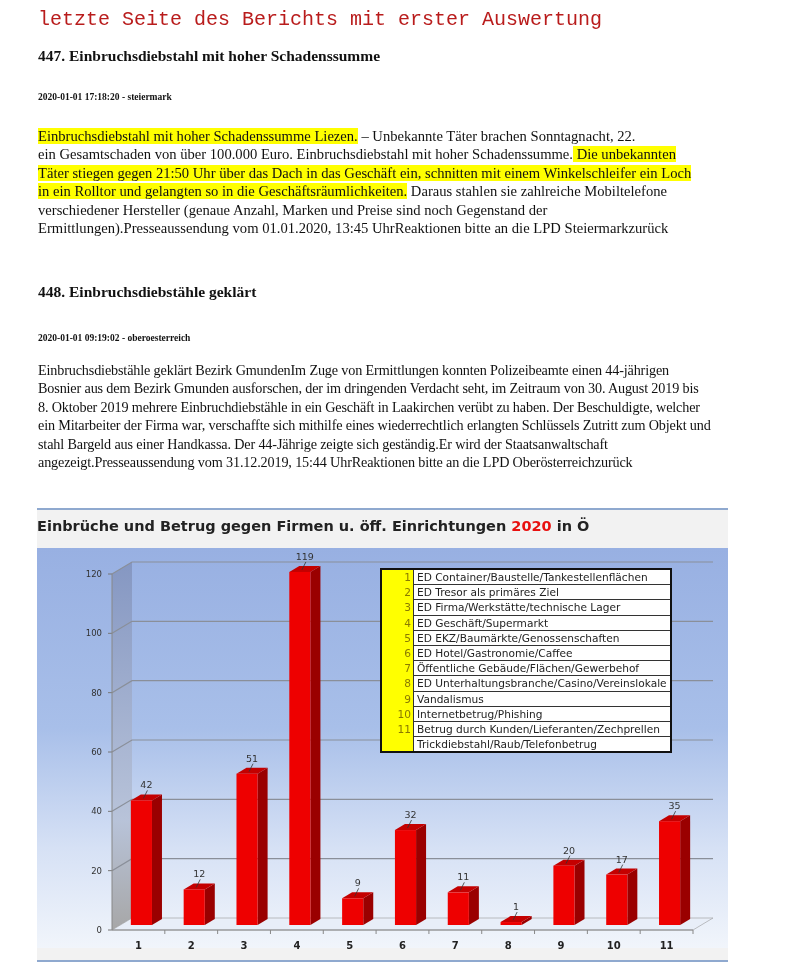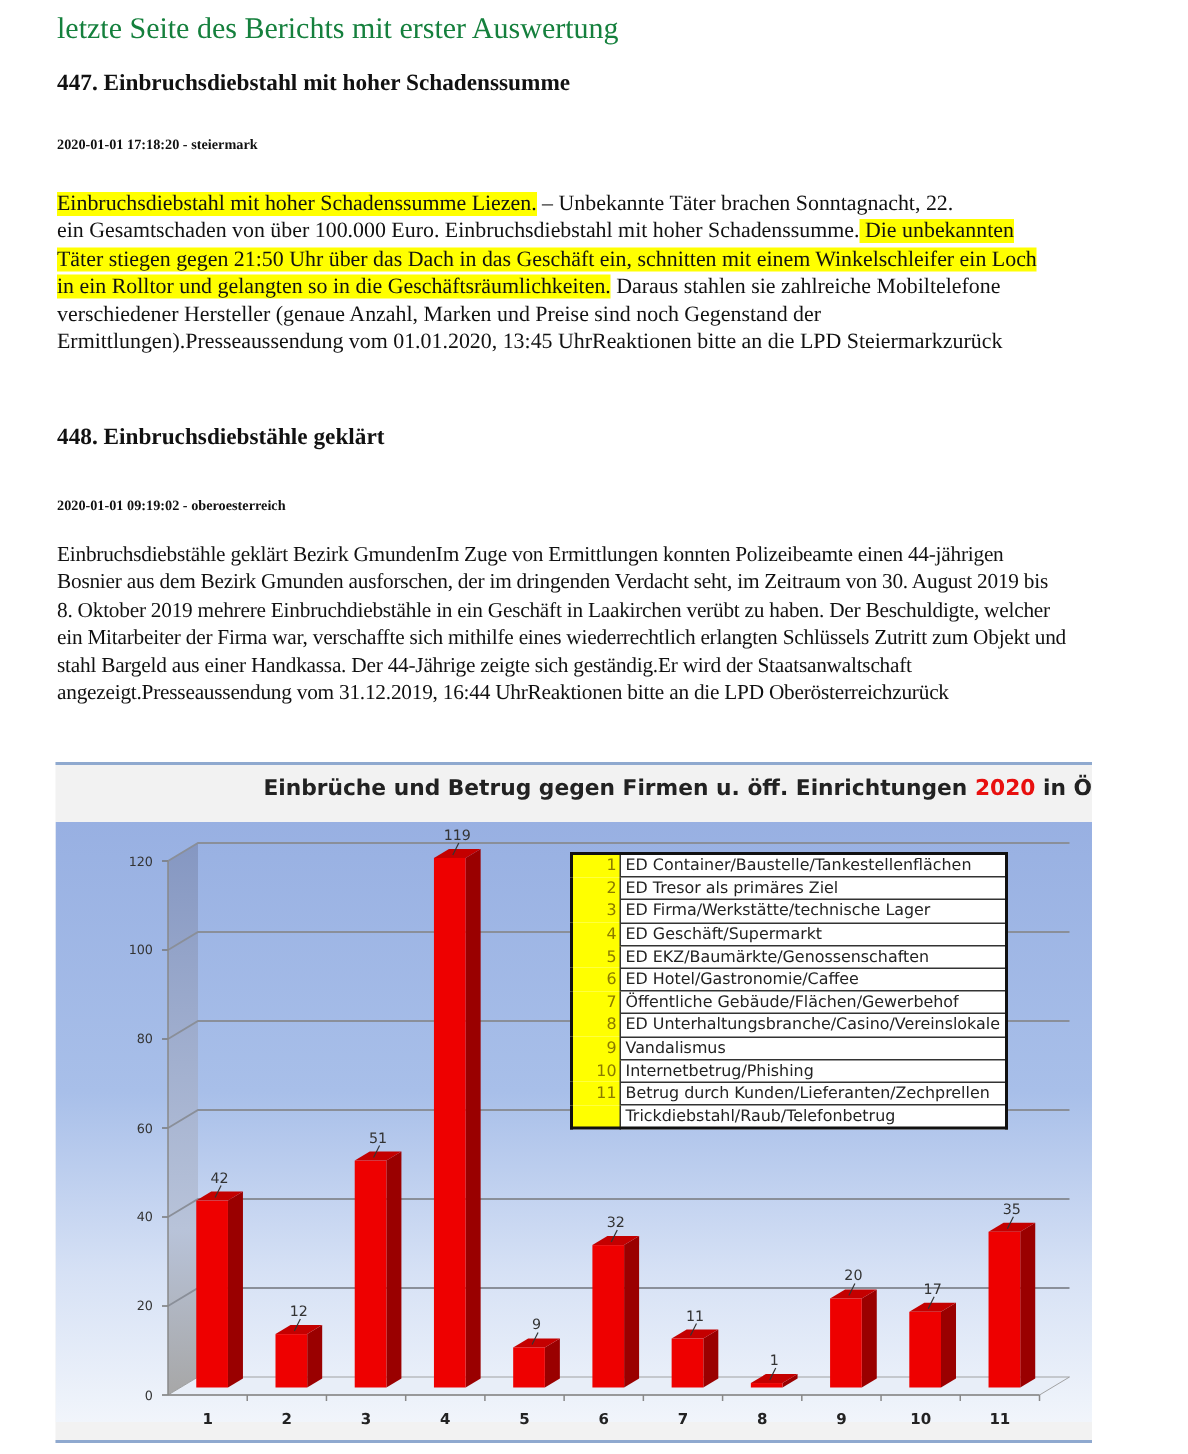--- a/index.html
+++ b/index.html
@@ -1,19 +1,19 @@
 <!DOCTYPE html>
 <html><head>
 <meta charset="utf-8">
 <style>
   html, body { margin: 0; padding: 0; background: #ffffff; }
   body { width: 792px; height: 969px; position: relative; overflow: hidden; }
   .top-title {
     position: absolute; left: 38px; top: 8px;
-    font-family: Liberation Serif, serif; font-size: 20px; color: #15803d;
+    font-family: Liberation Mono, monospace; font-size: 20px; color: #b91c1c;
     white-space: nowrap;
   }
   .article-title {
     position: absolute; left: 38px;
     font-family: "Liberation Serif", serif; font-weight: bold; font-size: 15.5px; color: #111;
     white-space: nowrap;
   }
   .article-meta {
     position: absolute; left: 38px;
     font-family: "Liberation Serif", serif; font-weight: bold; font-size: 9.5px; color: #111;
@@ -26,21 +26,21 @@
   .article-body .ln { display: block; white-space: nowrap; }
   .hl { background: #ffff00; }
   .ln.t2 { font-size: 14.2px; letter-spacing: -0.15px; }
 
   
   .chart-frame {
     position: absolute; left: 37px; top: 508px; width: 691px; height: 450px;
     background: #f2f2f2; border-top: 2px solid #8fa9cf; border-bottom: 2px solid #8fa9cf;
   }
   .chart-title {
-    position: absolute; left: 0; top: 8px; width: 691px; text-align: right;
+    position: absolute; left: 0; top: 8px; width: 691px; text-align: left;
     font-family: "DejaVu Sans", sans-serif; font-weight: bold; font-size: 14.5px; color: #222;
     white-space: nowrap;
   }
   .chart-title .year { color: #e8100f; }
   svg#chart { position: absolute; left: 0; top: 0; }
   .legend-table {
     position: absolute; left: 343px; top: 58px; border-collapse: collapse;
     font-family: "DejaVu Sans", sans-serif; font-size: 10.6px; color: #222;
     border: 2px solid #111; background: #ffffff;
   }
@@ -65,21 +65,21 @@
   </div>
 
 <div class="article-title" style="top:283px;">448. Einbruchsdiebstähle geklärt</div>
 <div class="article-meta" style="top:333px;">2020-01-01 09:19:02 - oberoesterreich</div>
 <div class="article-body" style="top:361px;">
     <span class="ln t2"><span>Einbruchsdiebstähle geklärt Bezirk GmundenIm Zuge von Ermittlungen konnten Polizeibeamte einen 44-jährigen</span></span>
     <span class="ln t2"><span>Bosnier aus dem Bezirk Gmunden ausforschen, der im dringenden Verdacht seht, im Zeitraum von 30. August 2019 bis</span></span>
     <span class="ln t2"><span>8. Oktober 2019 mehrere Einbruchdiebstähle in ein Geschäft in Laakirchen verübt zu haben. Der Beschuldigte, welcher</span></span>
     <span class="ln t2"><span>ein Mitarbeiter der Firma war, verschaffte sich mithilfe eines wiederrechtlich erlangten Schlüssels Zutritt zum Objekt und</span></span>
     <span class="ln t2"><span>stahl Bargeld aus einer Handkassa. Der 44-Jährige zeigte sich geständig.Er wird der Staatsanwaltschaft</span></span>
-    <span class="ln t2"><span>angezeigt.Presseaussendung vom 31.12.2019, 16:44 UhrReaktionen bitte an die LPD Oberösterreichzurück</span></span>
+    <span class="ln t2"><span>angezeigt.Presseaussendung vom 31.12.2019, 15:44 UhrReaktionen bitte an die LPD Oberösterreichzurück</span></span>
   </div>
 
 <div class="chart-frame">
   <div class="chart-title"><span>Einbrüche und Betrug gegen Firmen u. öff. Einrichtungen </span><span class="year">2020</span><span>  in Ö</span></div>
   <svg id="chart" width="691" height="450">
       <defs>
     <linearGradient id="bg" x1="0" y1="0" x2="0" y2="1">
       <stop offset="0" stop-color="#98b0e2"></stop>
       <stop offset="0.45" stop-color="#a8bfe9"></stop>
       <stop offset="0.75" stop-color="#d6e1f5"></stop>

